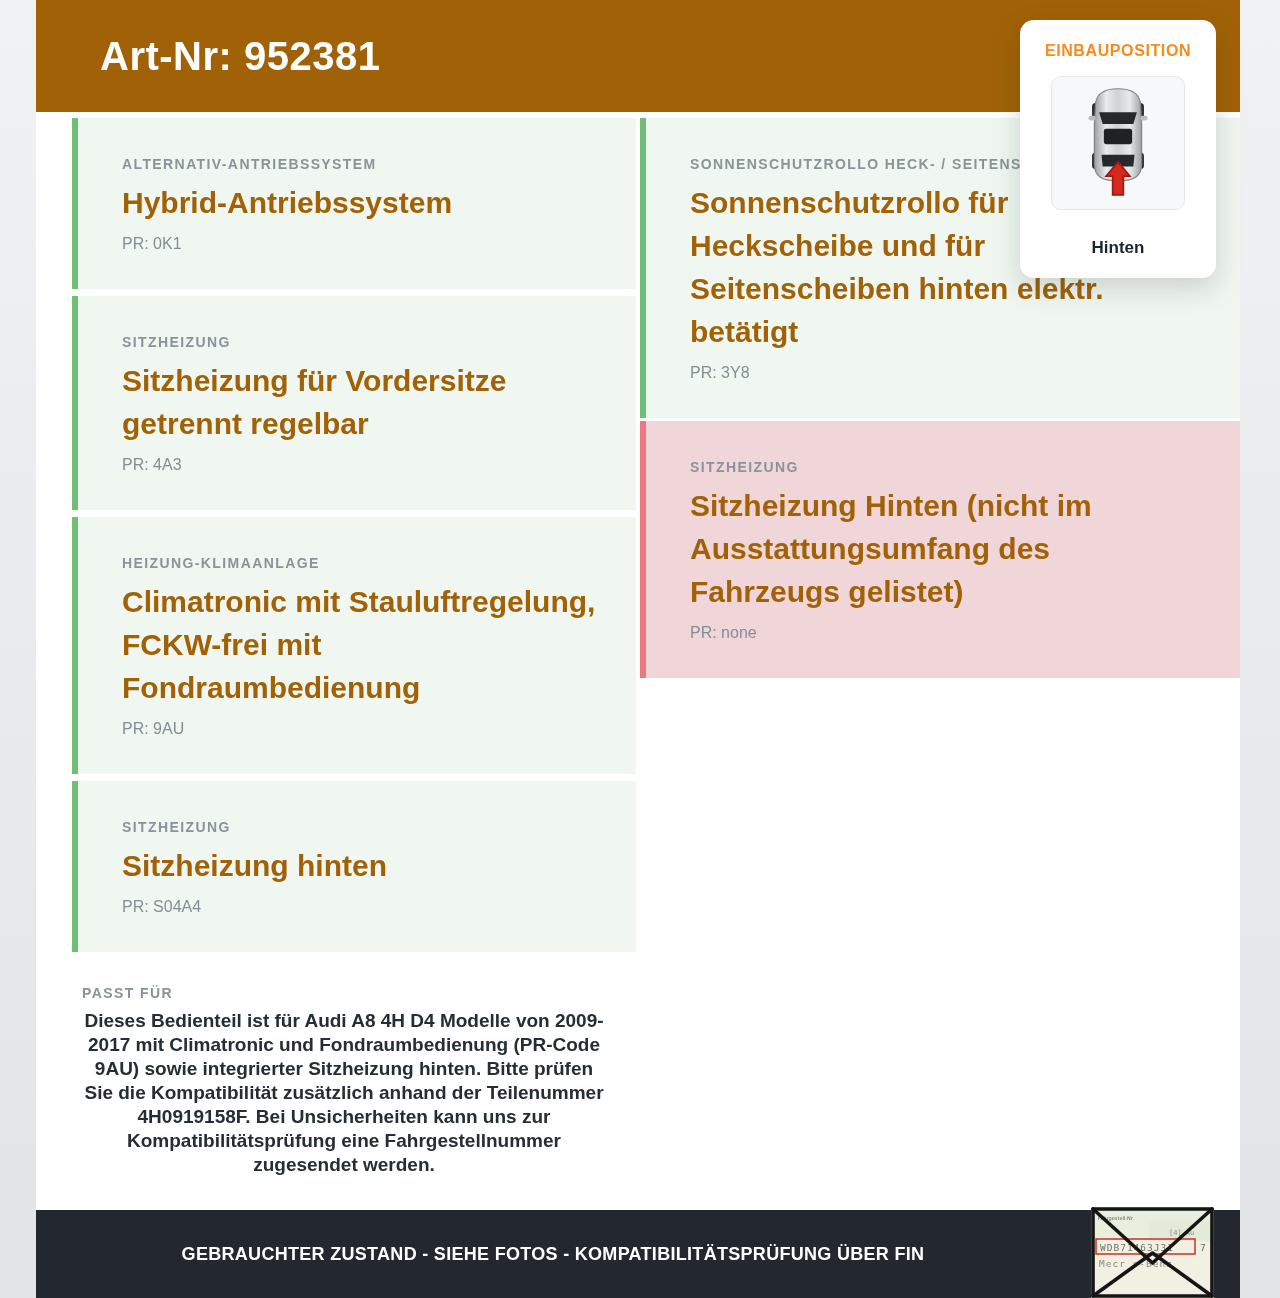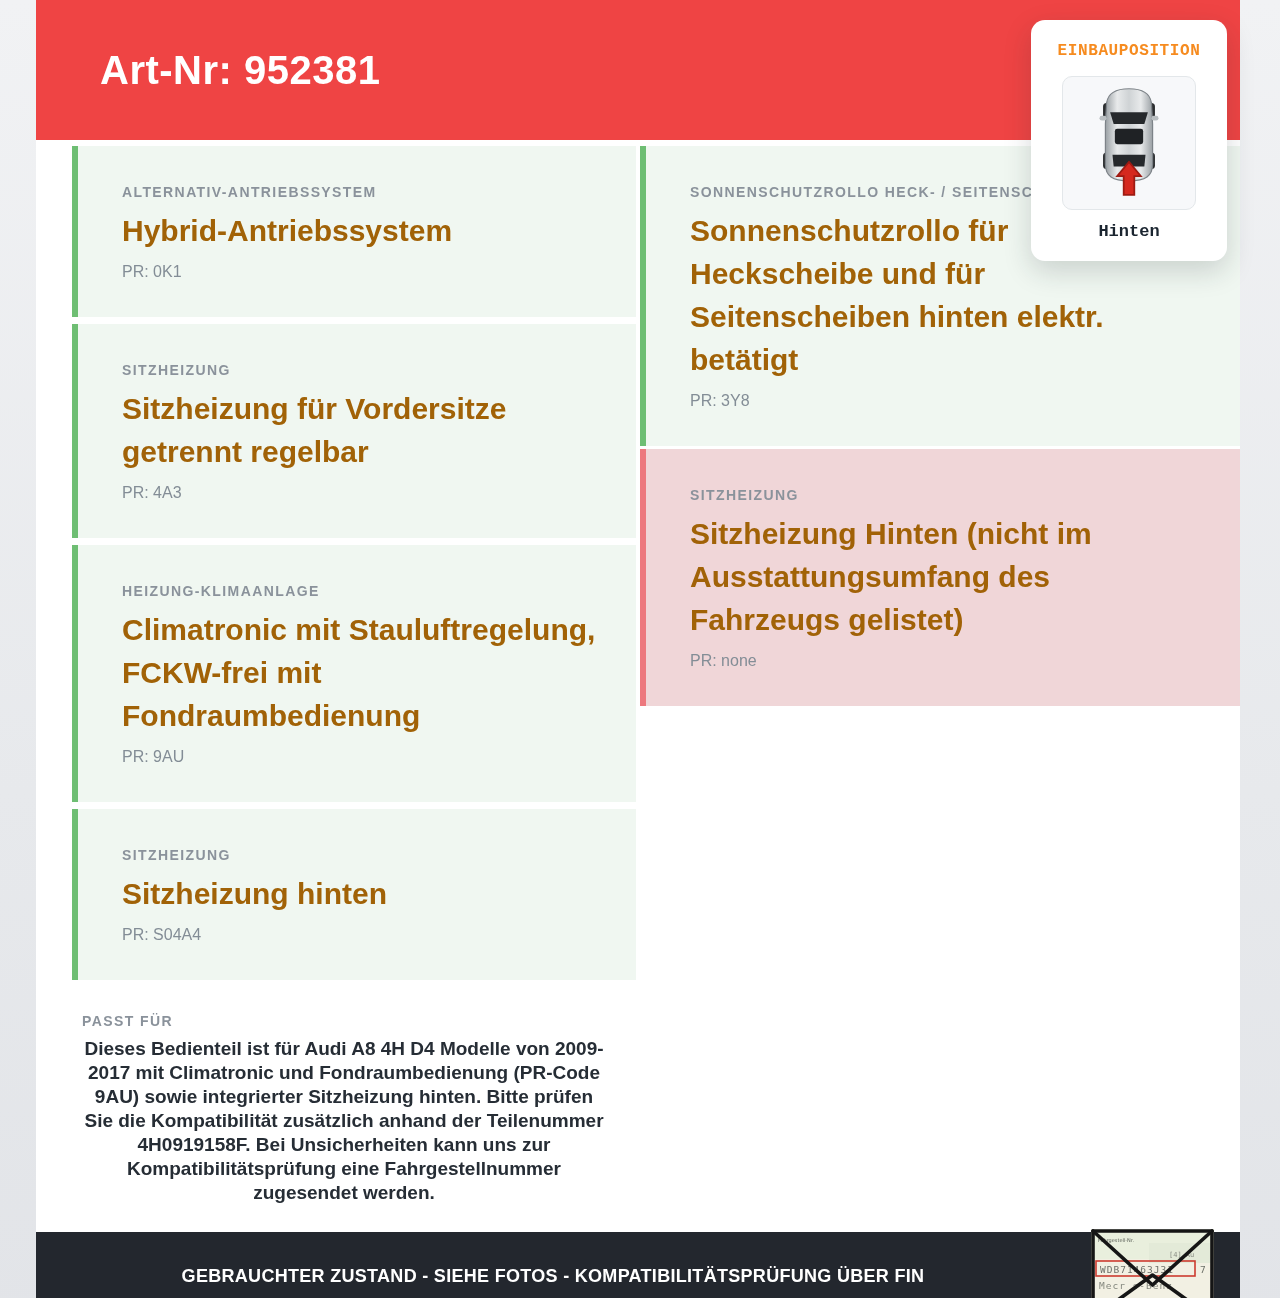--- a/index.html
+++ b/index.html
@@ -13,65 +13,64 @@
     position: relative;
     margin-left: 36px;
     width: 1204px;
     min-height: 1298px;
     background: #ffffff;
     display: flex;
     flex-direction: column;
   }
   
   .header {
-    height: 140px;
-    background: #ef4444;
+    height: 112px;
+    background: #a16207;
     display: flex;
     align-items: center;
     padding-left: 64px;
   }
   .header h1 {
     color: #ffffff;
     font-size: 40px;
     font-weight: 700;
     letter-spacing: 0.5px;
   }
   
   .einbau-card {
     position: absolute;
     top: 20px;
-    right: 13px;
+    right: 24px;
     width: 196px;
     background: #ffffff;
     border-radius: 14px;
     box-shadow: 0 10px 28px rgba(30,38,46,0.18);
     z-index: 5;
     padding: 22px 0 20px 0;
     text-align: center;
-    font-family: Liberation Mono, monospace;
   }
   .einbau-title {
     color: #f68b1f;
     font-size: 16px;
     font-weight: 700;
     letter-spacing: 0.6px;
   }
   .einbau-imgbox {
     width: 134px;
     height: 134px;
     margin: 16px auto 0 auto;
     background: #f7f8fa;
     border: 1px solid #e3e7ea;
     border-radius: 10px;
     display: flex;
     align-items: center;
     justify-content: center;
   }
   .einbau-pos {
-    margin-top: 12px;
+    margin-top: 28px;
     color: #1b2530;
     font-size: 17px;
     font-weight: 700;
   }
   
   .content {
     flex: 1 1 auto;
     padding: 6px 0 0 0;
     display: grid;
     grid-template-columns: 600px 600px;

